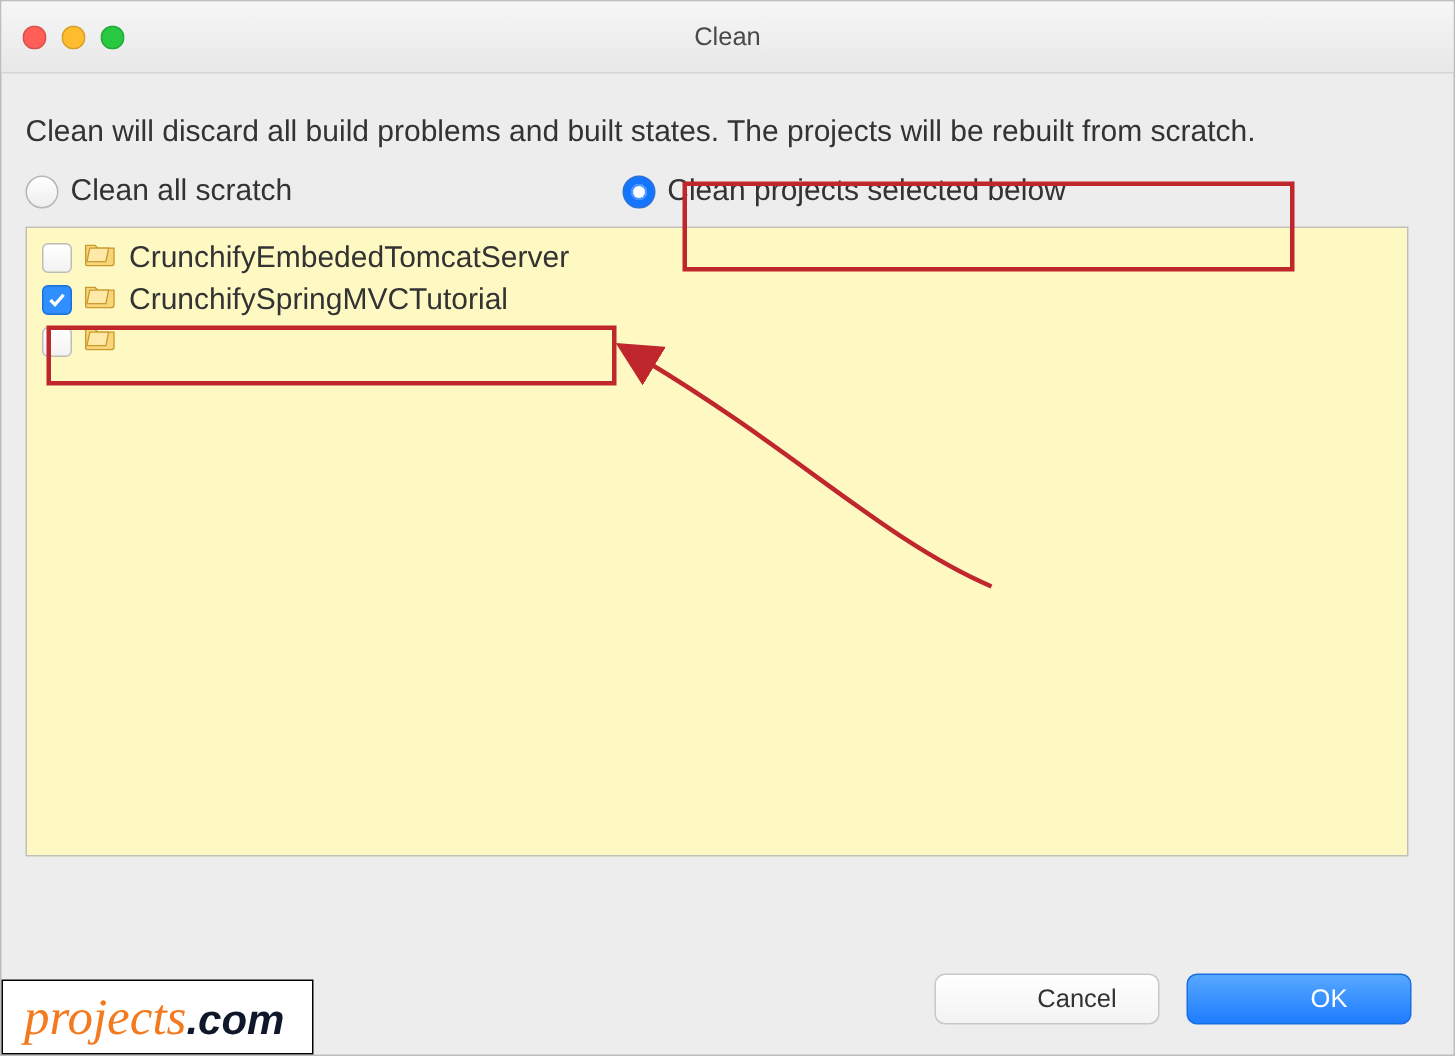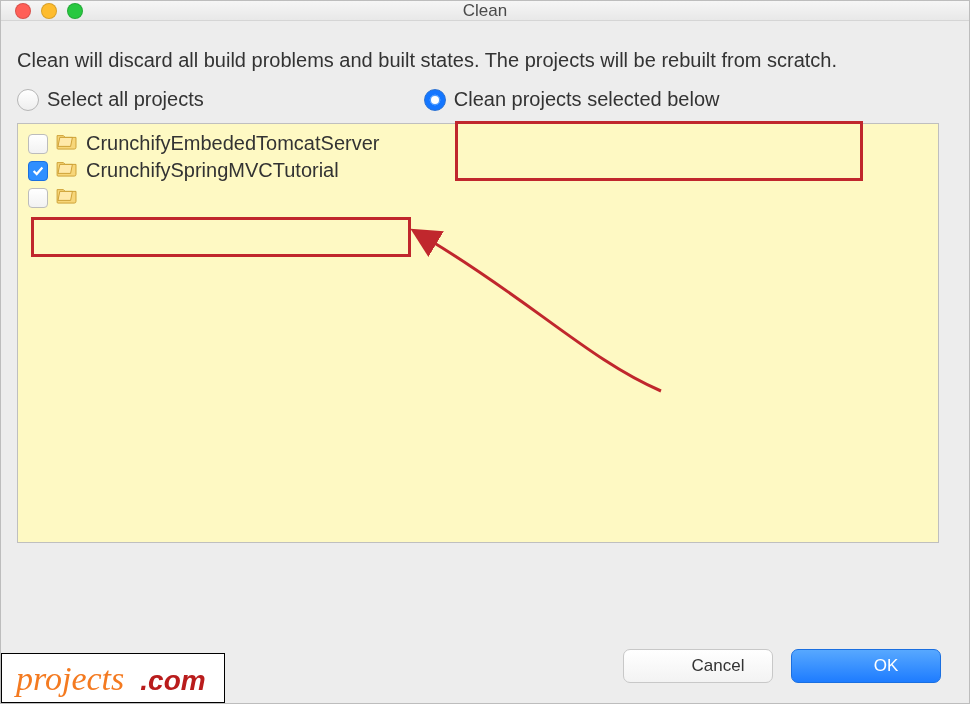--- a/index.html
+++ b/index.html
@@ -10,21 +10,21 @@
     height: 704px;
   }
   .window {
     width: 970px;
     height: 704px;
     background: #ededed;
     border: 1px solid #bdbdbd;
     position: relative;
   }
   .titlebar {
-    height: 20px;
+    height: 48px;
     display: flex;
     align-items: center;
     position: relative;
     border-bottom: 1px solid #d5d5d5;
     background: linear-gradient(#f6f6f6,#e8e8e8);
   }
   .traffic {
     display: flex;
     gap: 10px;
     padding-left: 14px;
@@ -165,22 +165,21 @@
   }
   .watermark .c1 {
     color:#f47a20;
     font-family: "Brush Script MT","Segoe Script",cursive;
     font-style:italic;
     font-size:34px;
   }
   .watermark .c2 {
     font-style:italic;
     font-weight:bold;
-    color:#b91c1c;
-    margin-left:16px;
+    color:#0f172a;
   }
 </style>
 </head>
 <body>
 
 <div class="window">
 
   <div class="titlebar">
     <div class="traffic">
       <div class="dot red"></div>
@@ -189,21 +188,21 @@
     </div>
     <div class="title">Clean</div>
   </div>
 
   <div class="content">
     <div class="desc">Clean will discard all build problems and built states.  The projects will be rebuilt from scratch.</div>
 
     <div class="radios">
       <div class="radio-opt">
         <span class="radio"></span>
-        <span>Select all projects</span>
+        <span>Clean all scratch</span>
       </div>
       <div class="radio-opt">
         <span class="radio checked">
             <span class="inner"></span>
           </span>
         <span>Clean projects selected below</span>
       </div>
     </div>
 
     <div class="list-box">

